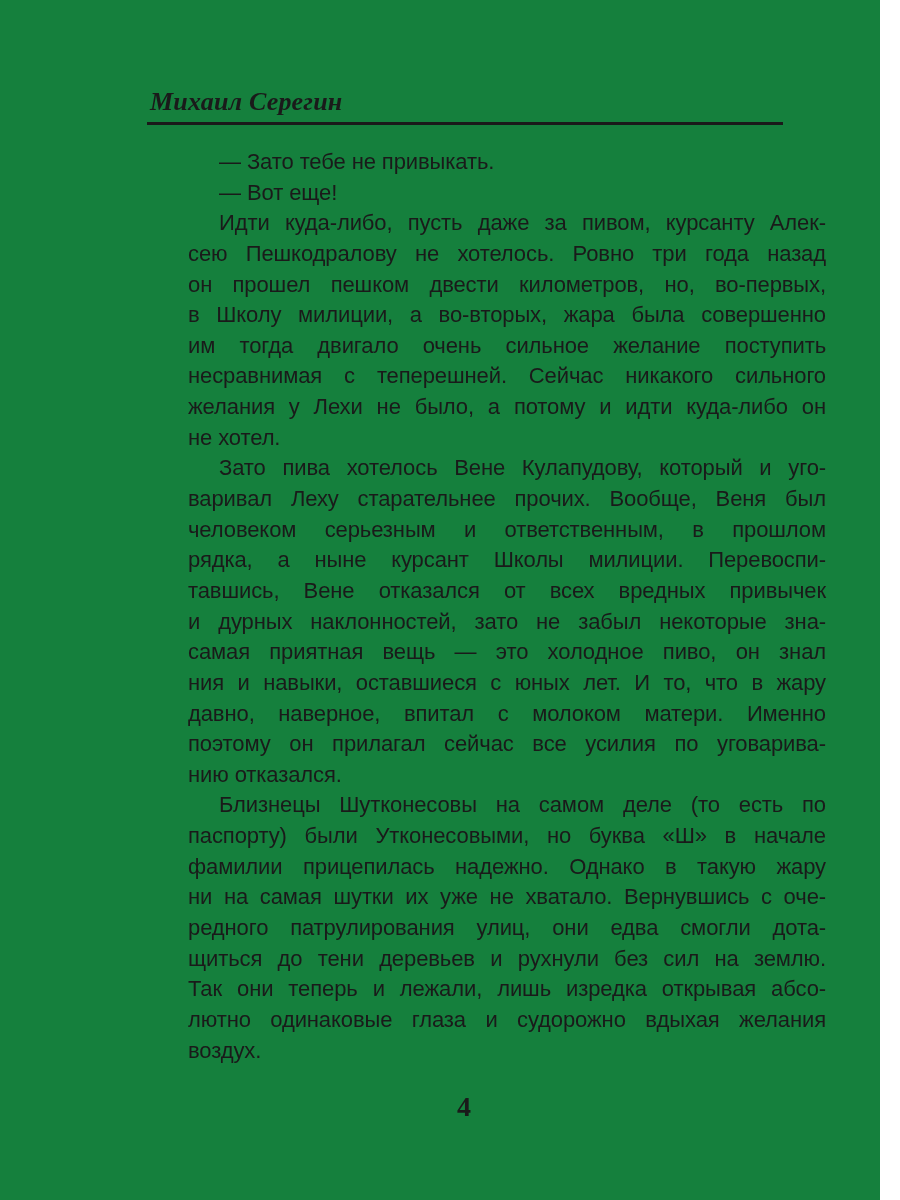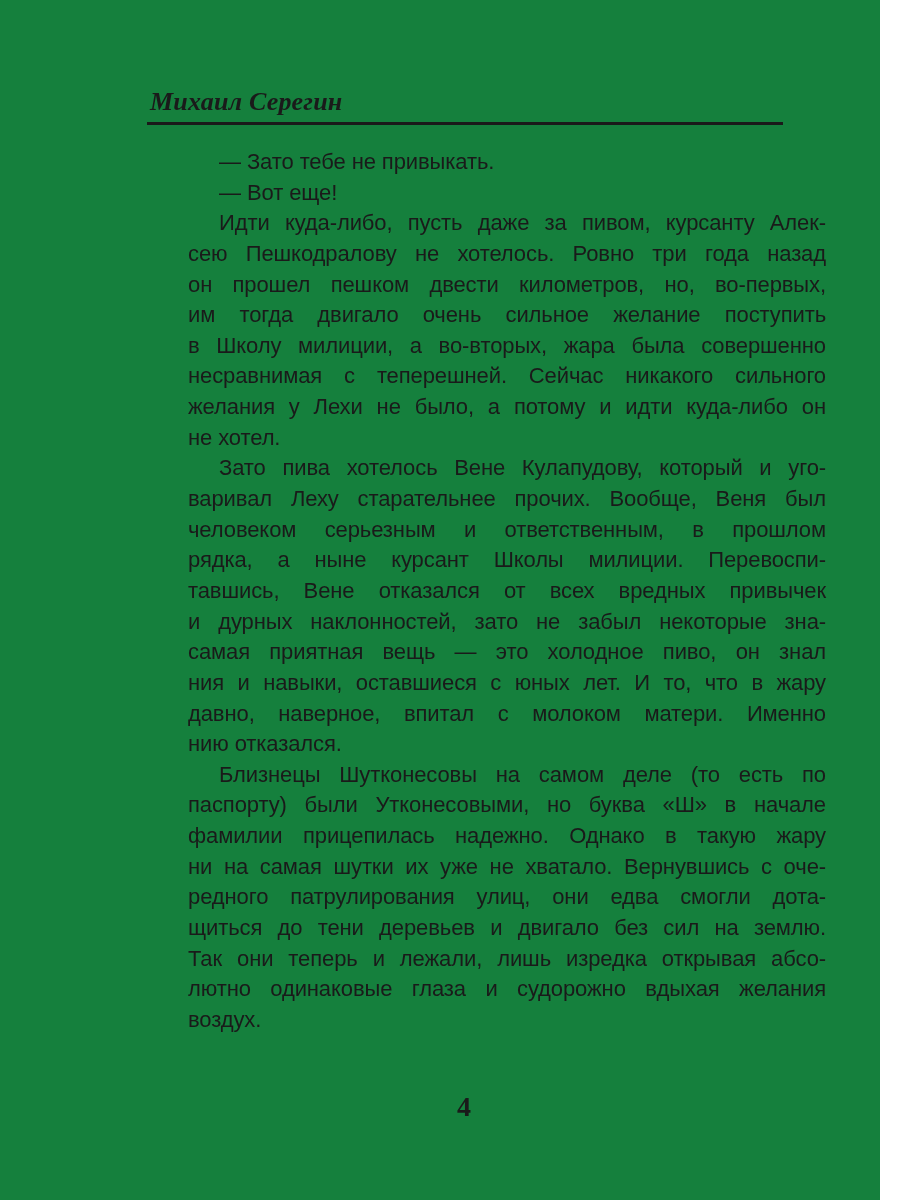--- a/index.html
+++ b/index.html
@@ -79,39 +79,40 @@
 
 <div id="book-page">
   <div class="running-header">Михаил Серегин</div>
   <div class="header-rule"></div>
   <div class="page-text">
       <div class="line lline indent">— Зато тебе не привыкать.</div>
       <div class="line lline indent">— Вот еще!</div>
       <div class="line jline indent">Идти куда-либо, пусть даже за пивом, курсанту Алек-</div>
       <div class="line jline">сею Пешкодралову не хотелось. Ровно три года назад</div>
       <div class="line jline">он прошел пешком двести километров, но, во-первых,</div>
+      <div class="line jline">в Школу милиции, а во-вторых, жара была совершенно</div>
       <div class="line jline">им тогда двигало очень сильное желание поступить</div>
-      <div class="line jline">в Школу милиции, а во-вторых, жара была совершенно</div>
       <div class="line jline">несравнимая с теперешней. Сейчас никакого сильного</div>
       <div class="line jline">желания у Лехи не было, а потому и идти куда-либо он</div>
       <div class="line lline">не хотел.</div>
       <div class="line jline indent">Зато пива хотелось Вене Кулапудову, который и уго-</div>
       <div class="line jline">варивал Леху старательнее прочих. Вообще, Веня был</div>
       <div class="line jline">человеком серьезным и ответственным, в прошлом</div>
       <div class="line jline">рядка, а ныне курсант Школы милиции. Перевоспи-</div>
       <div class="line jline">тавшись, Вене отказался от всех вредных привычек</div>
       <div class="line jline">и дурных наклонностей, зато не забыл некоторые зна-</div>
       <div class="line jline">самая приятная вещь — это холодное пиво, он знал</div>
       <div class="line jline">ния и навыки, оставшиеся с юных лет. И то, что в жару</div>
       <div class="line jline">давно, наверное, впитал с молоком матери. Именно</div>
+      <div class="line jline">поэтому он прилагал сейчас все усилия по уговарива-</div>
       <div class="line lline">нию отказался.</div>
       <div class="line jline indent">Близнецы Шутконесовы на самом деле (то есть по</div>
       <div class="line jline">паспорту) были Утконесовыми, но буква «Ш» в начале</div>
       <div class="line jline">фамилии прицепилась надежно. Однако в такую жару</div>
       <div class="line jline">ни на самая шутки их уже не хватало. Вернувшись с оче-</div>
       <div class="line jline">редного патрулирования улиц, они едва смогли дота-</div>
-      <div class="line jline">щиться до тени деревьев и двигало без сил на землю.</div>
+      <div class="line jline">щиться до тени деревьев и рухнули без сил на землю.</div>
       <div class="line jline">Так они теперь и лежали, лишь изредка открывая абсо-</div>
       <div class="line jline">лютно одинаковые глаза и судорожно вдыхая желания</div>
       <div class="line lline">воздух.</div>
     </div>
   <div class="page-number">4</div>
 </div>
 
 </body></html>

